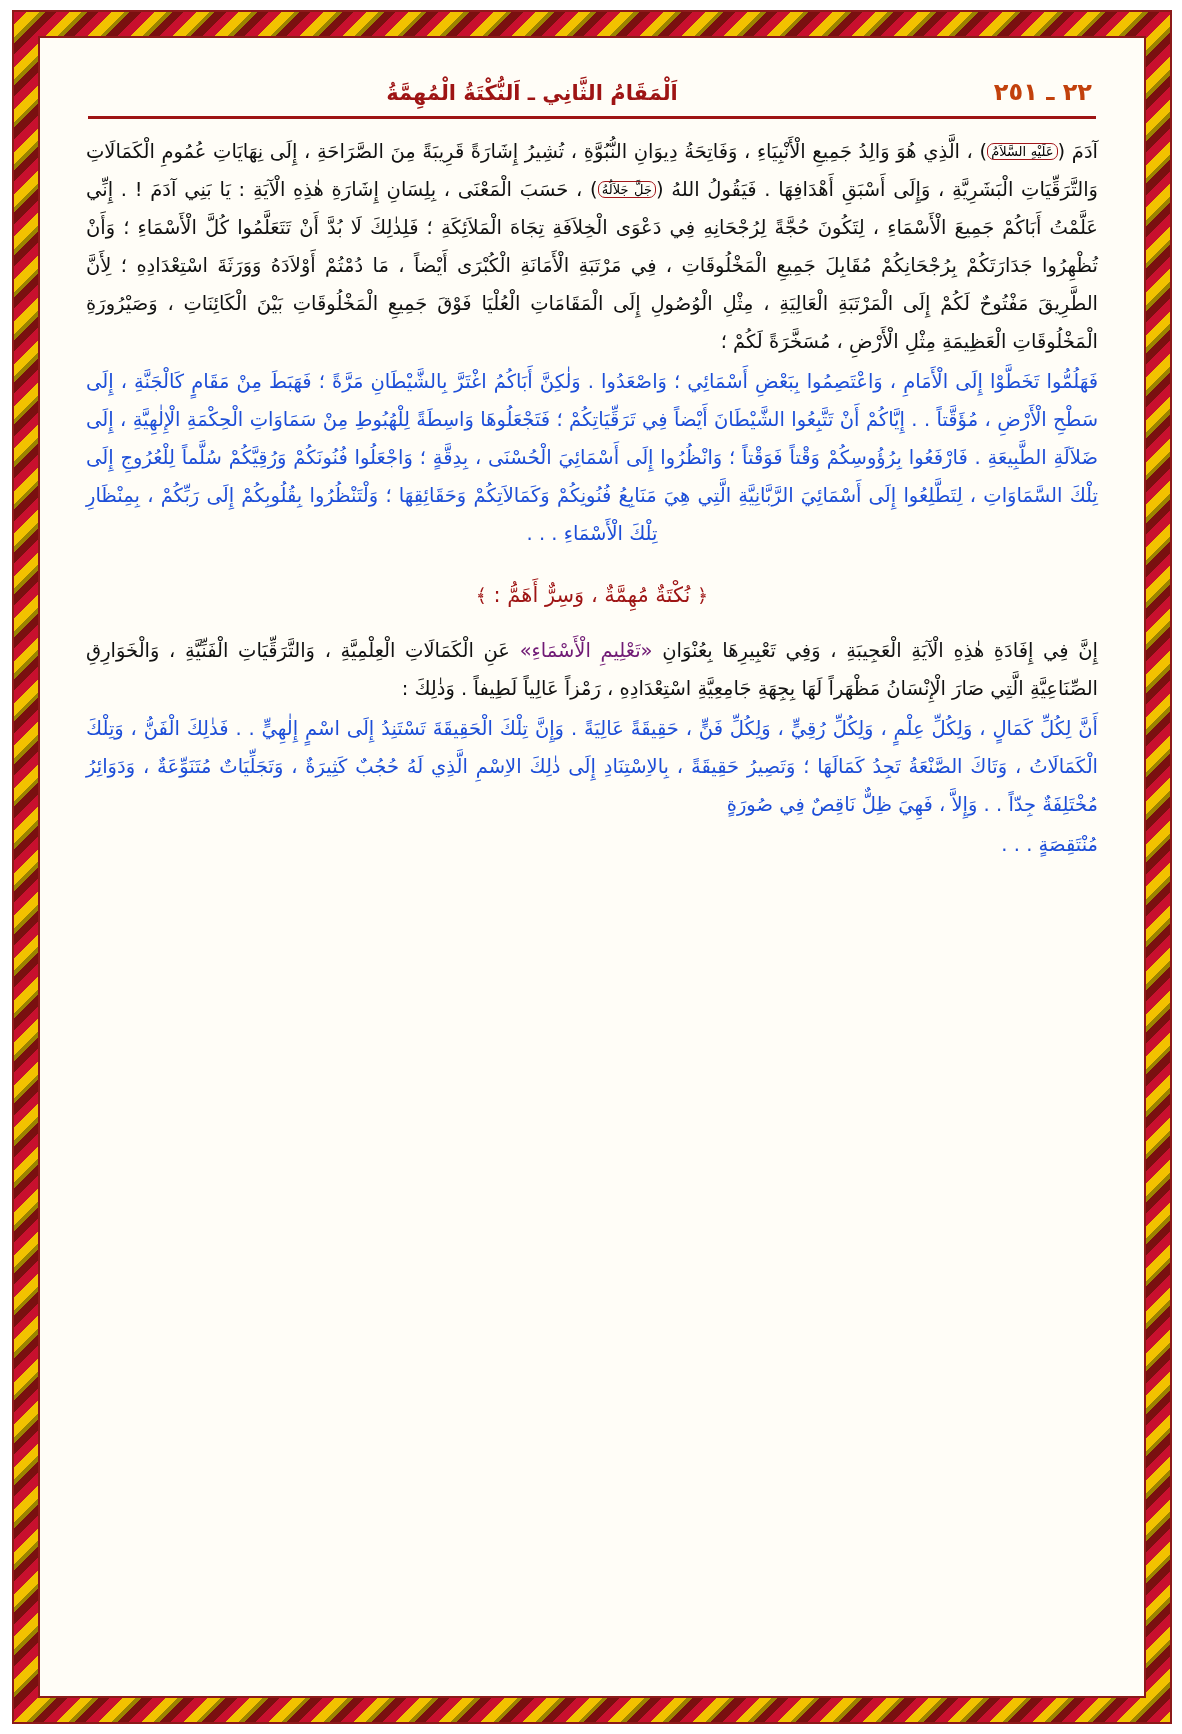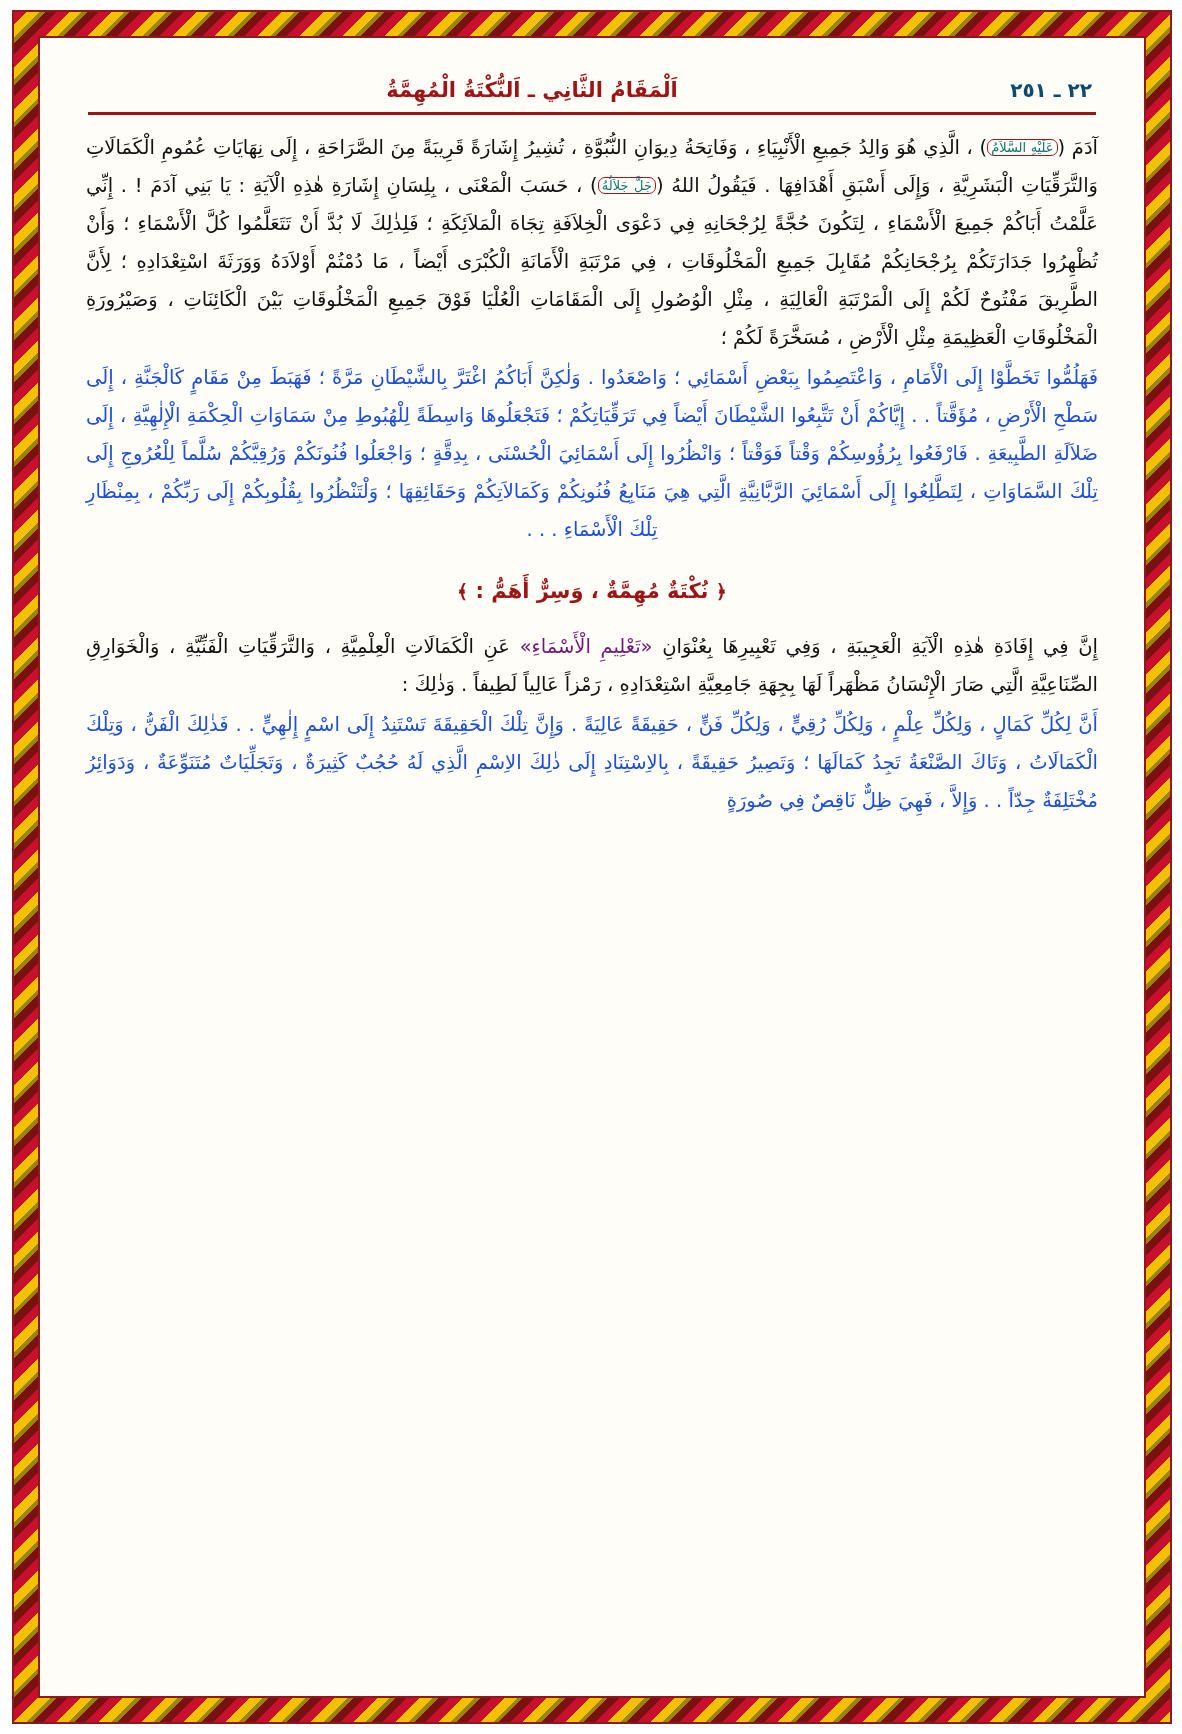--- a/index.html
+++ b/index.html
@@ -71,22 +71,22 @@
   .header-title {
     color: #9e1414;
     font-size: 21px;
     font-weight: bold;
     letter-spacing: 0.5px;
     flex: 1;
     text-align: center;
     direction: rtl;
   }
   .header-page {
-    color: #0c4a6e;
-    font-size: 20px;
+    color: #c2410c;
+    font-size: 24px;
     font-weight: bold;
     white-space: nowrap;
     direction: rtl;
     min-width: 120px;
   }
   .header-rule {
     height: 3px;
     background: #9e1414;
     margin: 8px 2px 14px 2px;
   }
@@ -108,35 +108,35 @@
   p.para.center-last {
     text-align-last: center;
   }
   .red {
     color: #1d4ed8;
   }
   .dark {
     color: #111111;
   }
   .honorific {
-    color: #0f766e;
+    color: #000000;
     font-size: 13px;
     border: 1px solid #a3161b;
     border-radius: 7px;
     padding: 0 3px;
     white-space: nowrap;
     vertical-align: 2px;
   }
 
   
   .section-heading {
     text-align: right;
     color: #9e1414;
     font-size: 21px;
-    font-weight: bold;
+    font-weight: normal;
     margin: 22px 0 16px 0;
     direction: rtl;
   }
   .orn {
     color: #9e1414;
     font-size: 19px;
     letter-spacing: -2px;
   }
   .quoted {
     color: #701a75;
@@ -171,16 +171,17 @@
       <div class="section-heading">
         <span class="orn">﴿</span>
         <span>نُكْتَةٌ مُهِمَّةٌ ، وَسِرٌّ أَهَمُّ :</span>
         <span class="orn">﴾</span>
       </div>
 
       <p class="para dark"><span>إِنَّ فِي إِفَادَةِ هٰذِهِ الْآيَةِ الْعَجِيبَةِ ، وَفِي تَعْبِيرِهَا بِعُنْوَانِ</span> <span class="quoted">«تَعْلِيمِ الْأَسْمَاءِ»</span> <span>عَنِ الْكَمَالَاتِ الْعِلْمِيَّةِ ، وَالتَّرَقِّيَاتِ الْفَنِّيَّةِ ، وَالْخَوَارِقِ الصِّنَاعِيَّةِ الَّتِي صَارَ الْإِنْسَانُ مَظْهَراً لَهَا بِجِهَةِ جَامِعِيَّةِ اسْتِعْدَادِهِ ، رَمْزاً عَالِياً لَطِيفاً . وَذٰلِكَ :</span></p>
 
       <p class="para red">أَنَّ لِكُلِّ كَمَالٍ ، وَلِكُلِّ عِلْمٍ ، وَلِكُلِّ رُقِيٍّ ، وَلِكُلِّ فَنٍّ ، حَقِيقَةً عَالِيَةً . وَإِنَّ تِلْكَ الْحَقِيقَةَ تَسْتَنِدُ إِلَى اسْمٍ إِلٰهِيٍّ . . فَذٰلِكَ الْفَنُّ ، وَتِلْكَ الْكَمَالَاتُ ، وَتَاكَ الصَّنْعَةُ تَجِدُ كَمَالَهَا ؛ وَتَصِيرُ حَقِيقَةً ، بِالاِسْتِنَادِ إِلَى ذٰلِكَ الاِسْمِ الَّذِي لَهُ حُجُبٌ كَثِيرَةٌ ، وَتَجَلِّيَاتٌ مُتَنَوِّعَةٌ ، وَدَوَائِرُ مُخْتَلِفَةٌ جِدّاً . . وَإِلاَّ ، فَهِيَ ظِلٌّ نَاقِصٌ فِي صُورَةٍ</p>
 
+      <p class="para red tail-center">مُنْتَقِصَةٍ . . .</p>
 
     </div>
   </div>
 </div>
 
 </body></html>

